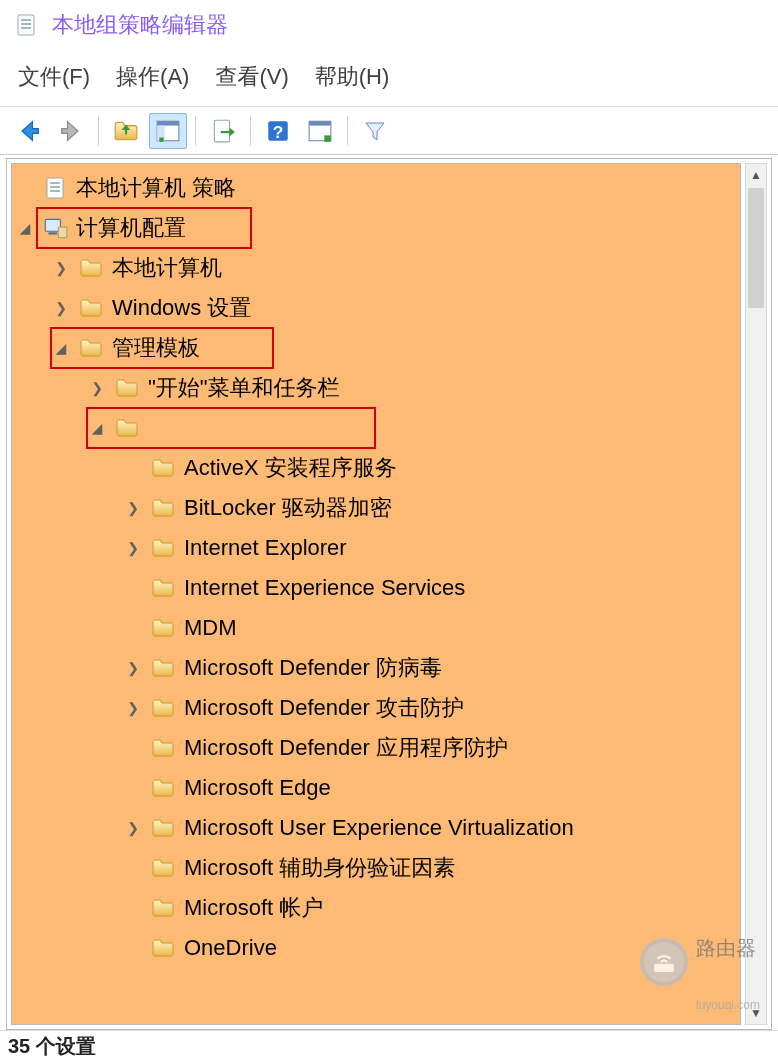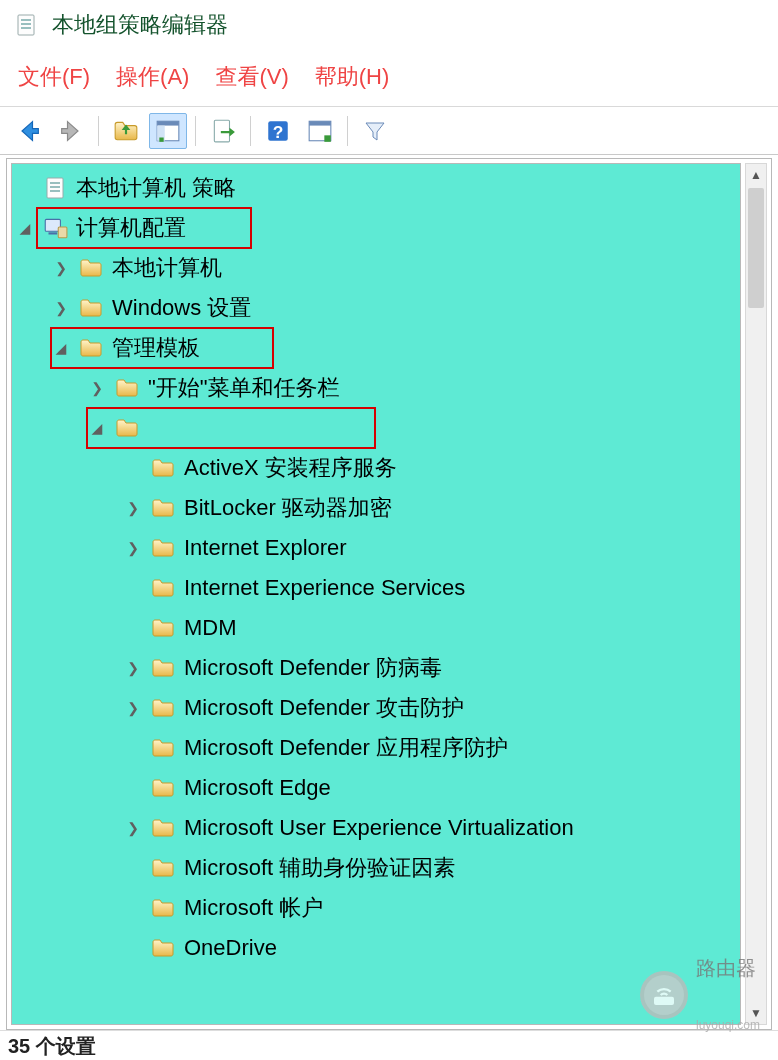--- a/index.html
+++ b/index.html
@@ -21,29 +21,29 @@
     align-items: center;
     height: 50px;
     padding: 6px 12px;
     background: #fff;
   }
   .titlebar .app-icon {
     width: 28px; height: 28px;
     margin-right: 12px;
     display: inline-flex; align-items: center; justify-content: center;
   }
-  .titlebar .title { font-size: 22px; color: #14532d; }
+  .titlebar .title { font-size: 22px; color: #8b5cf6; }
 
   
   .menubar {
     display: flex;
     gap: 26px;
     padding: 12px 18px 14px 18px;
     font-size: 22px;
-    color: #ef4444;
+    color: #404040;
     border-bottom: 1px solid #d9d9d9;
   }
   .menubar span { cursor: default; }
 
   
   .toolbar {
     display: flex;
     align-items: center;
     height: 48px;
     padding: 4px 8px;
@@ -74,21 +74,21 @@
     left: 6px;
     right: 6px;
     bottom: 30px;
     border: 1px solid #b8b8b8;
   }
   .tree-pane {
     position: absolute;
     top: 4px; left: 4px; right: 30px; bottom: 4px;
     border: 1px solid #b8b8b8;
     overflow: hidden;
-    background: #5eead4;
+    background: #fdba74;
   }
   .scrollbar {
     position: absolute;
     top: 4px; right: 4px; bottom: 4px; width: 22px;
     background: #f0f0f0;
     border: 1px solid #d8d8d8;
   }
   .scroll-up, .scroll-down {
     position: absolute; left: 0; right: 0; height: 22px;
     display: flex; align-items: center; justify-content: center;
@@ -149,22 +149,22 @@
     font-size: 20px;
     color: #222;
     background: #fff;
     border-top: 1px solid #ddd;
     font-weight: bold;
   }
 
   
   .watermark {
     position: absolute;
-    right: 18px; bottom: 28px;
-    display: flex; align-items: center; gap: 8px;
+    right: 18px; bottom: 48px;
+    display: flex; gap: 8px;
     color: #888;
     opacity: 0.8;
     pointer-events: none;
   }
   .watermark .wm-icon {
     width: 48px; height: 48px; border-radius: 50%;
     background: #bbb;
     display: flex; align-items: center; justify-content: center;
   }
   .watermark .wm-text { display: flex; flex-direction: column; line-height: 1.05; }

